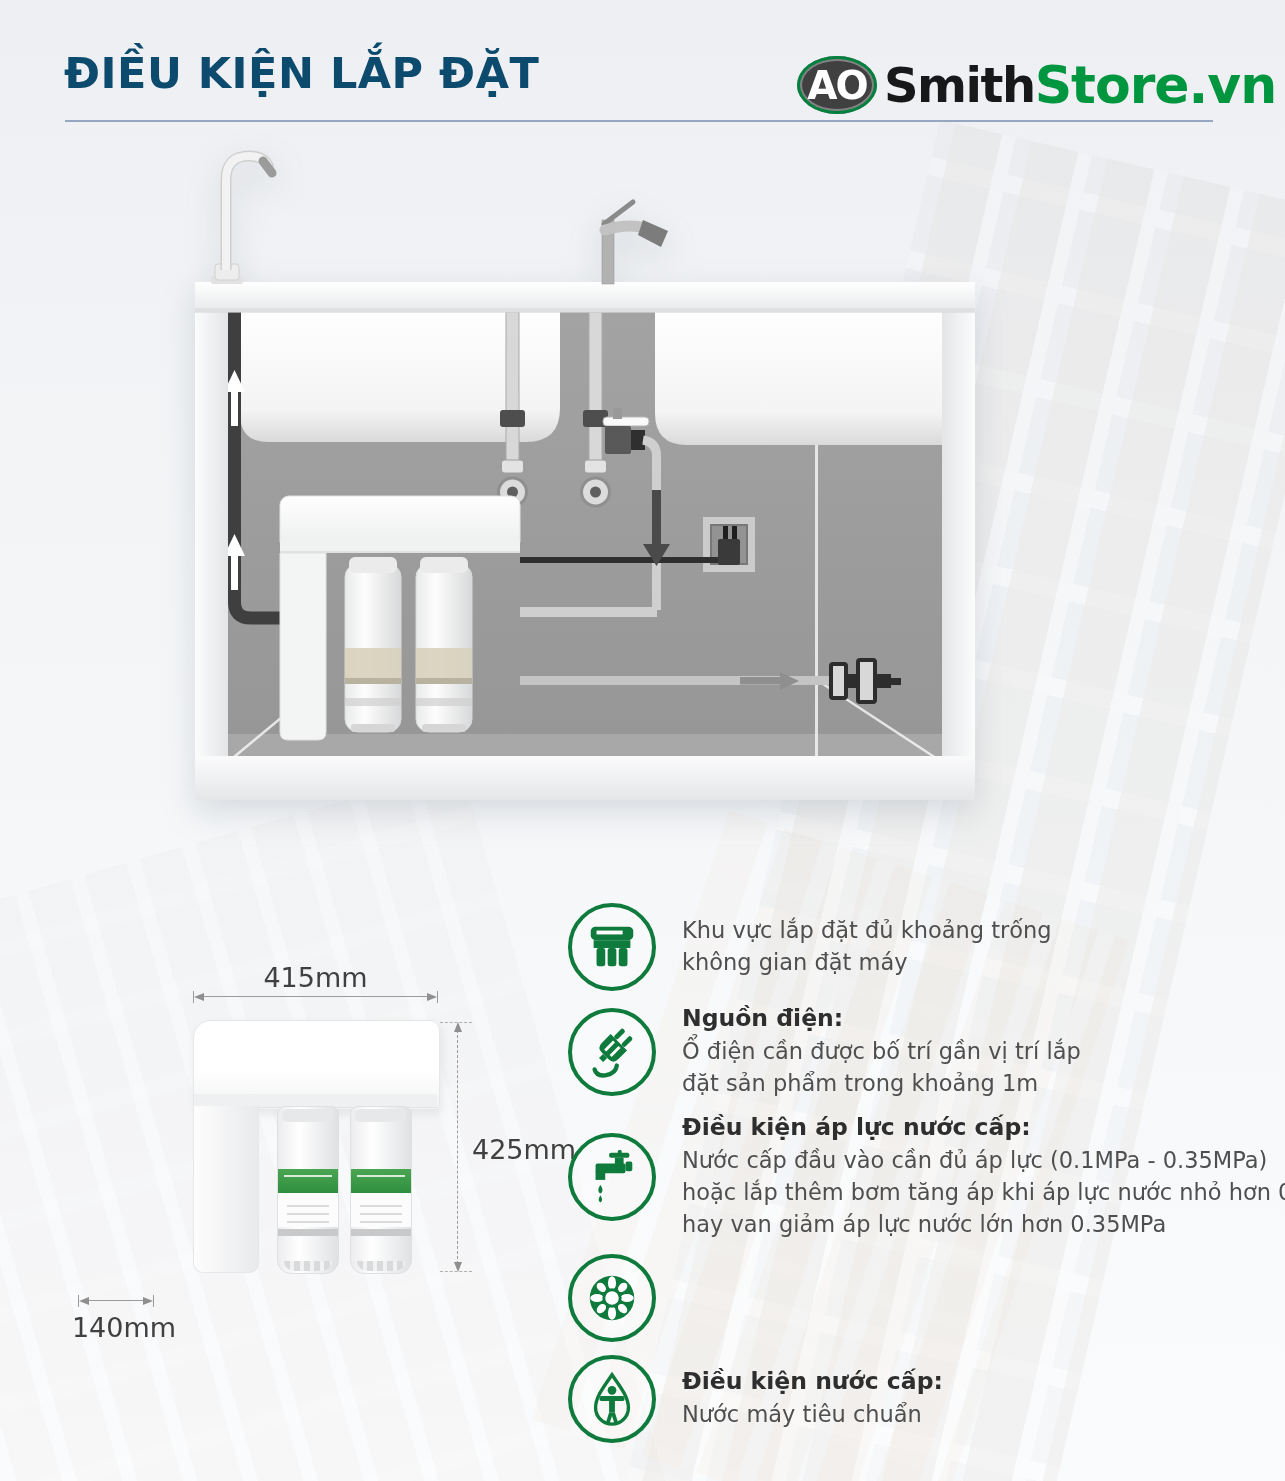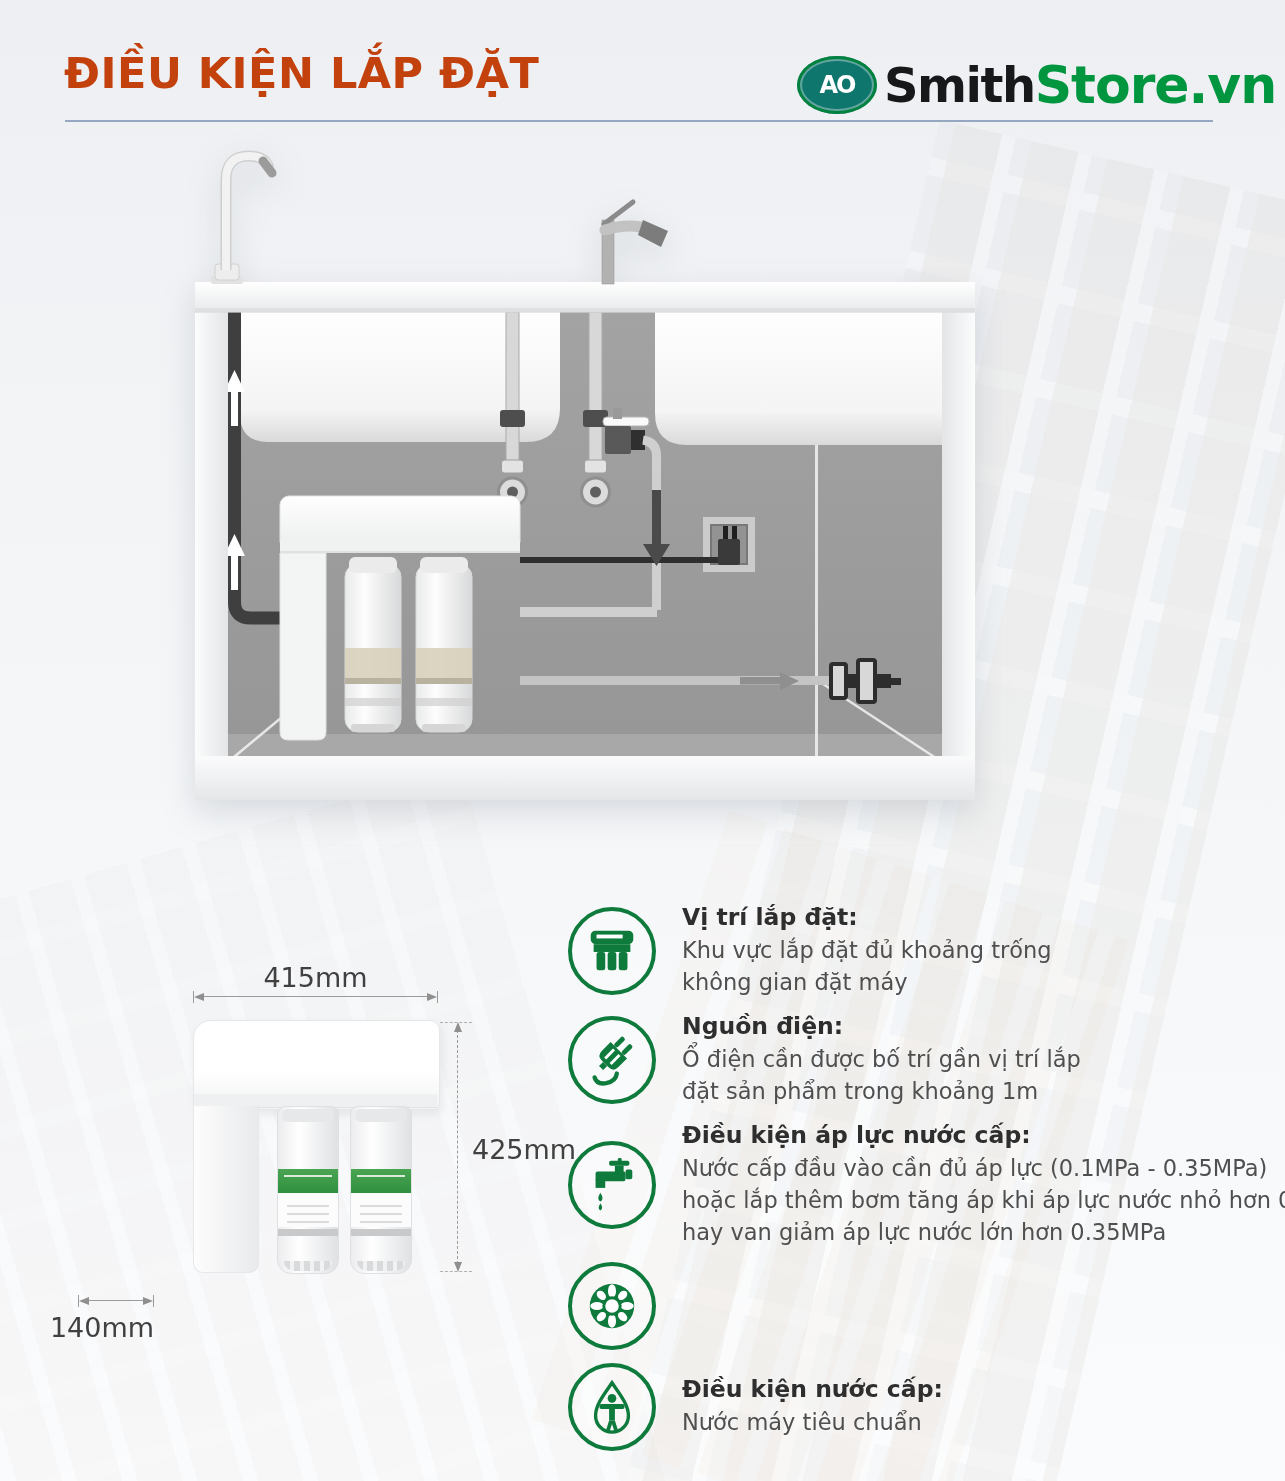--- a/index.html
+++ b/index.html
@@ -21,25 +21,25 @@
       repeating-linear-gradient(90deg,rgba(255,255,255,.9) 0 14px,rgba(205,193,182,.5) 14px 58px),
       repeating-linear-gradient(0deg,rgba(255,255,255,.9) 0 16px,rgba(188,196,206,.4) 16px 88px);}
   #bldg-mid{left:620px;top:860px;width:420px;height:640px;opacity:.08;
     transform:rotate(18deg);
     background:
       repeating-linear-gradient(90deg,rgba(240,190,140,.5) 0 40px,rgba(255,255,255,.9) 40px 58px),
       repeating-linear-gradient(0deg,rgba(255,255,255,.9) 0 14px,rgba(200,205,212,.45) 14px 72px);}
 
   
   #page-title{position:absolute;z-index:2;left:64px;top:48px;font-size:43px;font-weight:800;
-    color:#c2410c;letter-spacing:.5px;}
+    color:#0c4a6e;letter-spacing:.5px;}
   #header-rule{position:absolute;z-index:2;left:65px;right:72px;top:120px;height:2px;background:#96a7c2;}
   #brand-logo{position:absolute;z-index:2;left:797px;top:54px;height:62px;display:flex;align-items:center;}
-  #brand-logo .oval{width:80px;height:58px;background:#0f766e;border-radius:50%;display:flex;
-    align-items:center;justify-content:center;color:#fff;font-weight:800;font-size:24px;letter-spacing:-2px;
+  #brand-logo .oval{width:80px;height:58px;background:#404040;border-radius:50%;display:flex;
+    align-items:center;justify-content:center;color:#fff;font-weight:800;font-size:39px;letter-spacing:-2px;
     box-shadow:inset 0 0 0 3px #00813e, inset 0 0 0 5px rgba(255,255,255,.35);}
   #brand-logo .smith{font-size:48px;font-weight:800;color:#17181a;margin-left:7px;letter-spacing:-1.5px;}
   #brand-logo .store{font-size:52px;font-weight:700;color:#00953f;letter-spacing:-1px;}
 
   
   #cabinet-illustration{position:absolute;z-index:1;left:195px;top:140px;width:780px;height:660px;
     filter:drop-shadow(0 12px 16px rgba(110,120,132,.22));}
 
   
   .dimfig{position:absolute;z-index:1;}
@@ -315,37 +315,36 @@
   <div class="dim-line-v" style="left:457px;top:1030px;height:234px;"></div>
   <div class="arr arr-up" style="left:453.5px;top:1022px;"></div>
   <div class="arr arr-down" style="left:453.5px;top:1262px;"></div>
   <div class="dim-label" style="left:472px;top:1134px;">425mm</div>
 
   <div class="dim-line-h" style="left:88px;top:1300px;width:56px;"></div>
   <div class="tick-v" style="left:78px;top:1295px;"></div>
   <div class="tick-v" style="left:153px;top:1295px;"></div>
   <div class="arr arr-left" style="left:79px;top:1296.5px;"></div>
   <div class="arr arr-right" style="left:143px;top:1296.5px;"></div>
-  <div class="dim-label" style="left:46px;top:1312px;width:112px;text-align:center;">140mm</div>
+  <div class="dim-label" style="left:68px;top:1312px;width:112px;text-align:center;">140mm</div>
 
   <div id="conditions">
 
     <div class="cond-row">
       <div class="cond-icon">
         <svg width="58" height="58" viewBox="0 0 60 60" fill="#0e7a3c">
           <rect x="8" y="9" width="44" height="14" rx="5"></rect>
           <rect x="14" y="13" width="27" height="4" fill="#ffffff"></rect>
           <rect x="11" y="23" width="38" height="8"></rect>
           <rect x="14" y="31" width="9" height="19" rx="2.5"></rect>
           <rect x="25.5" y="31" width="9" height="19" rx="2.5"></rect>
           <rect x="37" y="31" width="9" height="19" rx="2.5"></rect>
         </svg>
       </div>
       <div class="cond-body">
-        <div class="cond-title">Vị trí lắp đặt:</div>
         <div class="cond-text">Khu vực lắp đặt đủ khoảng trống
 không gian đặt máy</div>
       </div>
     </div>
 
     <div class="cond-row">
       <div class="cond-icon">
         <svg width="58" height="58" viewBox="0 0 60 60">
           <g transform="rotate(45 30 27)" fill="#0e7a3c">
             <rect x="22" y="4" width="5" height="13" rx="2"></rect>

